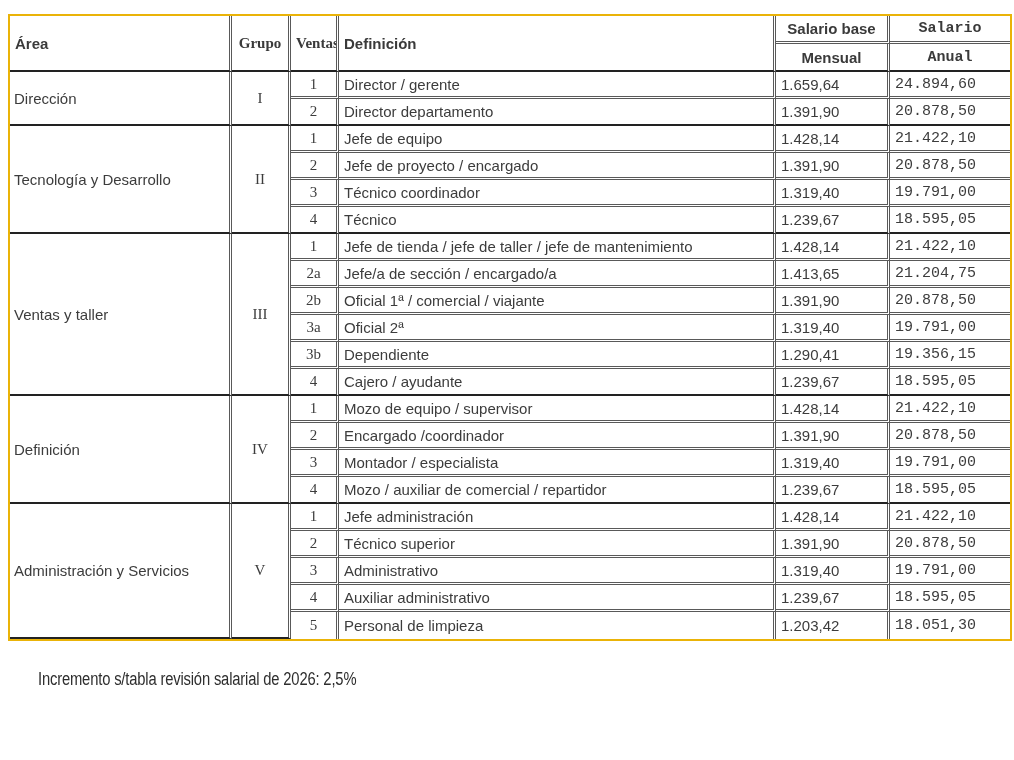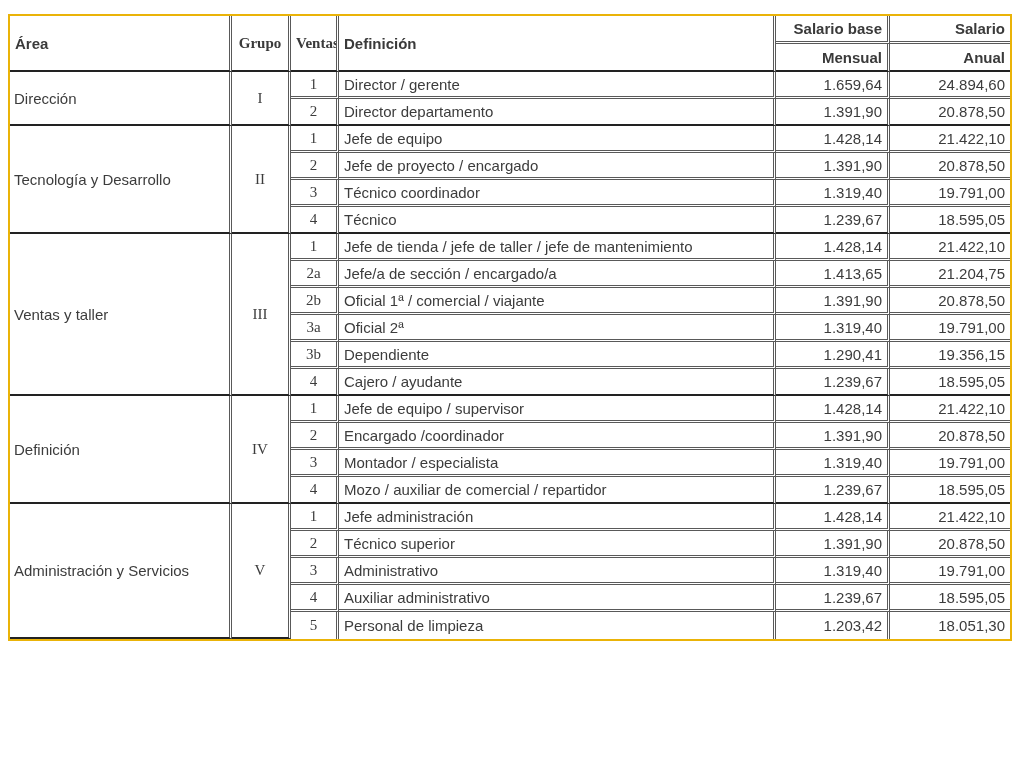--- a/index.html
+++ b/index.html
@@ -27,26 +27,26 @@
     border-right: 3px double #595959;
     border-bottom: 3px double #595959;
     padding: 1px 5px;
     font-size: 15px;
     overflow: hidden;
     white-space: nowrap;
     vertical-align: middle;
     background: #ffffff;
   }
   th { font-weight: bold; color: #3a3a3a; }
-  th:last-child, td:last-child { border-right: none; }
+  th:last-child, td:last-child { border-right: none; font-family: Liberation Mono, monospace; }
   thead tr { height: 28px; }
   tbody tr { height: 27px; }
   .l { text-align: left; }
   .c { text-align: center; font-family: Liberation Serif, serif; }
-  .r { text-align: right; }
+  .r { }
   .strong-bottom { border-bottom: 2px solid #222222 !important; }
   tr.group-end td { border-bottom: 2px solid #222222; }
   tbody tr:last-child td { border-bottom: none; }
   td.area-col { padding-left: 4px; }
   .note-wrap {
     margin: 28px 0 0 30px;
   }
   .note {
     display: inline-block;
     font-size: 18px;
@@ -160,21 +160,21 @@
         <tr class="group-end">
           <td class="c">4</td>
           <td class="l">Cajero / ayudante</td>
           <td class="r">1.239,67</td>
           <td class="r">18.595,05</td>
         </tr>
         <tr>
           <td rowspan="4" class="l strong-bottom area-col">Definición</td>
           <td rowspan="4" class="c strong-bottom">IV</td>
           <td class="c">1</td>
-          <td class="l">Jefe de equipo / supervisor</td>
+          <td class="l">Mozo de equipo / supervisor</td>
           <td class="r">1.428,14</td>
           <td class="r">21.422,10</td>
         </tr>
         <tr>
           <td class="c">2</td>
           <td class="l">Encargado /coordinador</td>
           <td class="r">1.391,90</td>
           <td class="r">20.878,50</td>
         </tr>
         <tr>
@@ -217,13 +217,16 @@
         </tr>
         <tr class="group-end">
           <td class="c">5</td>
           <td class="l">Personal de limpieza</td>
           <td class="r">1.203,42</td>
           <td class="r">18.051,30</td>
         </tr>
       </tbody>
   </table>
 
+  <div class="note-wrap">
+    <span class="note">Incremento s/tabla revisión salarial de 2026: 2,5%</span>
+  </div>
 </div>
 
 </body></html>

